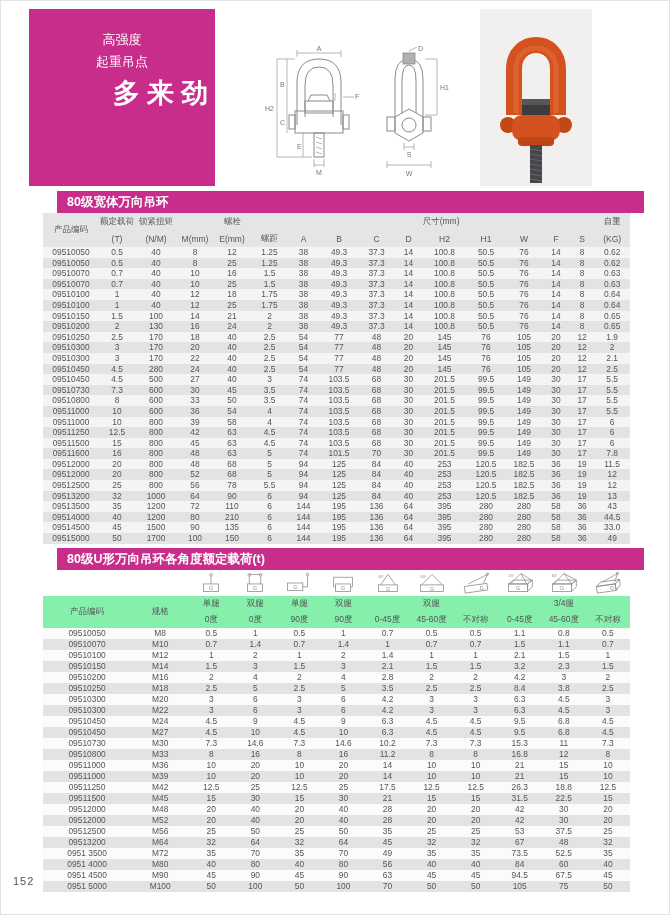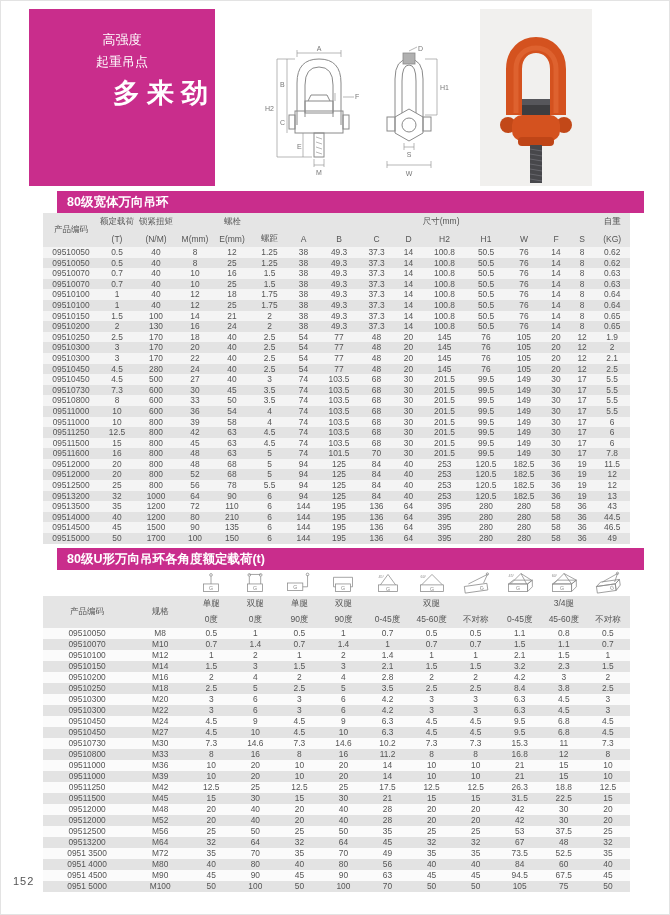--- a/index.html
+++ b/index.html
@@ -27,21 +27,21 @@
   table{border-collapse:collapse;table-layout:fixed;width:587px;}
   th,td{padding:0;text-align:center;font-weight:normal;white-space:nowrap;overflow:hidden;}
   #table1{position:absolute;left:42px;top:212px;}
   #table1 th{font-size:8.5px;color:#555;height:17px;background:#e5e5e5;}
   #table1 td{font-size:8.4px;color:#555;height:10.6px;line-height:10.6px;}
   #table1 tbody tr{background:#f4f4f4;}
   #table1 tbody tr.alt{background:#e3e3e3;}
   #table2{position:absolute;left:42px;top:569px;}
   #table2 th{font-size:8.5px;color:#555;}
   #table2 tr.iconrow th{height:26px;background:#fff;}
-  #table2 tr.lblrow th{height:16px;background:#e5e5e5;}
+  #table2 tr.lblrow th{height:16px;background:#86efac;}
   #table2 td{font-size:8.4px;color:#555;height:11px;line-height:11px;}
   #table2 tbody tr{background:#fbfbfb;}
   #table2 tbody tr.alt{background:#e3e3e3;}
   .icn{width:38px;height:24px;display:block;margin:0 auto;}
   .icn *{stroke:#8a8a8a;stroke-width:0.8;fill:none;}
   .icn text{stroke:none;fill:#8a8a8a;font-size:5.5px;}
   .icn text.tiny{font-size:4px;}
   .page-num{position:absolute;left:12px;top:874px;font-size:11px;color:#555;letter-spacing:1px;}
 </style>
 </head>
@@ -665,21 +665,21 @@
           <td>6</td>
           <td>144</td>
           <td>195</td>
           <td>136</td>
           <td>64</td>
           <td>395</td>
           <td>280</td>
           <td>280</td>
           <td>58</td>
           <td>36</td>
-          <td>46.5</td>
+          <td>33.0</td>
         </tr>
         <tr class="alt">
           <td>09515000</td>
           <td>50</td>
           <td>1700</td>
           <td>100</td>
           <td>150</td>
           <td>6</td>
           <td>144</td>
           <td>195</td>

